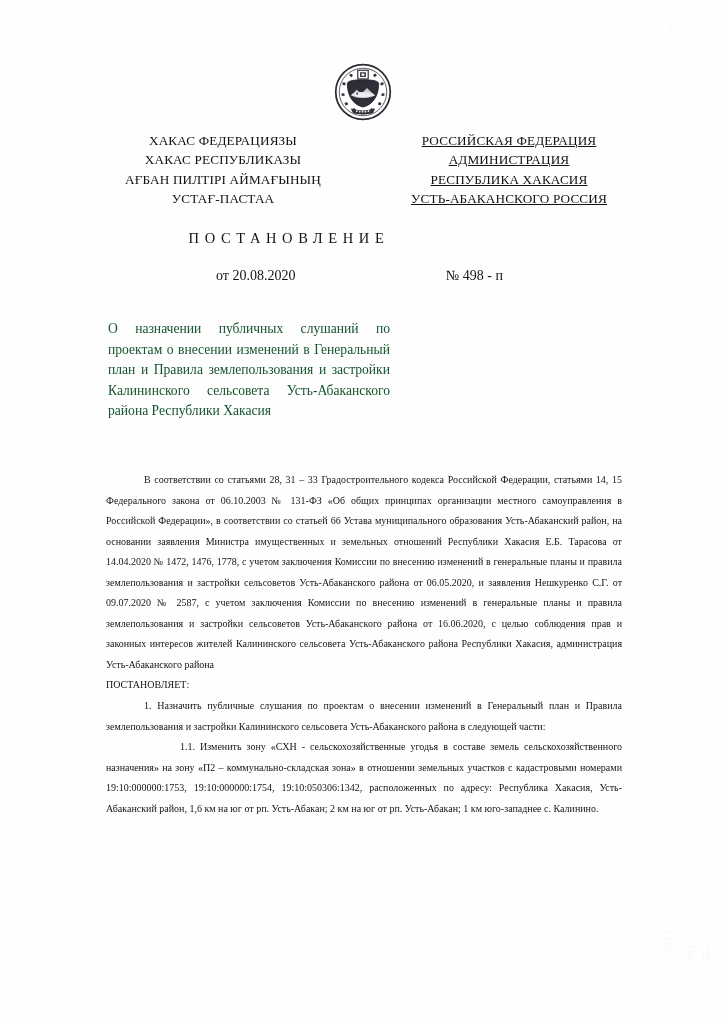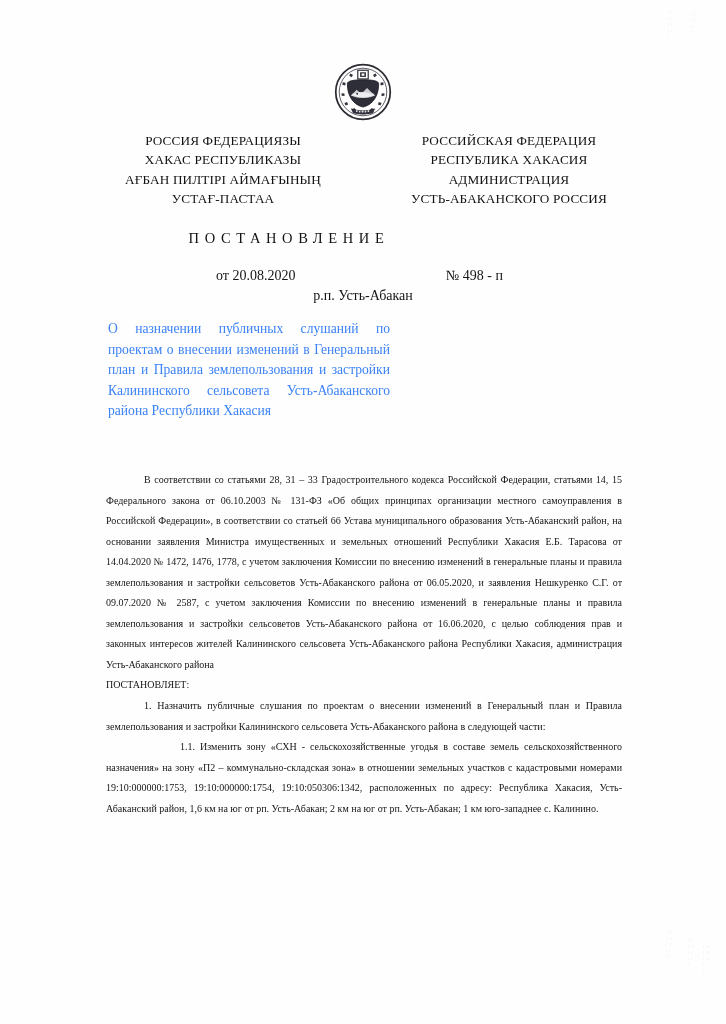--- a/index.html
+++ b/index.html
@@ -69,21 +69,21 @@
     justify-content: center;
   }
   .hdr-col {
     text-align: center;
     font-size: 13.2px;
     line-height: 19.4px;
     letter-spacing: 0.15px;
     color: #121212;
   }
   .hdr-col.left  { width: 262px; margin-right: 30px; }
-  .hdr-col.right { width: 250px; }
+  .hdr-col.right { width: 250px; text-decoration: underline; }
   .hdr-line { display: block; white-space: nowrap; }
 
   
   .doc-type {
     position: absolute;
     top: 230px;
     left: 0;
     width: 578px;
     text-align: center;
     font-size: 14.5px;
@@ -125,21 +125,21 @@
   
   .subject {
     position: absolute;
     top: 319px;
     left: 108px;
     width: 282px;
     font-size: 13.6px;
     line-height: 20.6px;
     text-align: justify;
     text-align-last: left;
-    color: #3b82f6;
+    color: #14532d;
     hyphens: none;
   }
 
   
   .body-text {
     position: absolute;
     top: 470px;
     left: 106px;
     width: 516px;
     font-size: 10px;
@@ -226,40 +226,39 @@
           <rect x="48" y="82.5" width="2.6" height="3" rx="0.6"></rect>
           <rect x="53" y="82.2" width="2.6" height="3" rx="0.6"></rect>
           <rect x="58" y="81.5" width="2.6" height="3" rx="0.6"></rect>
         </g>
       </svg>
     </span>
   </div>
 
   <div class="header-cols">
     <div class="hdr-col left">
-      <span class="hdr-line">РОССИЯ ФЕДЕРАЦИЯЗЫ</span>
+      <span class="hdr-line">ХАКАС ФЕДЕРАЦИЯЗЫ</span>
       <span class="hdr-line">ХАКАС РЕСПУБЛИКАЗЫ</span>
       <span class="hdr-line">АҒБАН ПИЛТІРІ АЙМАҒЫНЫҢ</span>
       <span class="hdr-line">УСТАҒ-ПАСТАА</span>
     </div>
     <div class="hdr-col right">
       <span class="hdr-line">РОССИЙСКАЯ ФЕДЕРАЦИЯ</span>
+      <span class="hdr-line">АДМИНИСТРАЦИЯ</span>
       <span class="hdr-line">РЕСПУБЛИКА ХАКАСИЯ</span>
-      <span class="hdr-line">АДМИНИСТРАЦИЯ</span>
       <span class="hdr-line">УСТЬ-АБАКАНСКОГО РОССИЯ</span>
     </div>
   </div>
 
   <div class="doc-type">ПОСТАНОВЛЕНИЕ</div>
 
   <div class="meta-row">
     <span class="meta-date">от 20.08.2020</span>
     <span class="meta-num">№  498 - п</span>
   </div>
-  <div class="meta-place">р.п. Усть-Абакан</div>
 
   <div class="subject">О назначении публичных слушаний по проектам о внесении изменений в Генеральный план и Правила землепользования и застройки Калининского сельсовета Усть-Абаканского района Республики Хакасия</div>
 
   <div class="body-text">
     <p class="p-indent">В соответствии со статьями 28, 31 – 33 Градостроительного кодекса Российской Федерации, статьями 14, 15 Федерального закона от 06.10.2003 № 131-ФЗ «Об общих принципах организации местного самоуправления в Российской Федерации», в соответствии со статьей 66 Устава муниципального образования Усть-Абаканский район, на основании заявления Министра имущественных и земельных отношений Республики Хакасия Е.Б. Тарасова от 14.04.2020 № 1472, 1476, 1778, с учетом заключения Комиссии по внесению изменений в генеральные планы и правила землепользования и застройки сельсоветов Усть-Абаканского района от 06.05.2020, и заявления Нешкуренко С.Г. от 09.07.2020 № 2587, с учетом заключения Комиссии по внесению изменений в генеральные планы и правила землепользования и застройки сельсоветов Усть-Абаканского района от 16.06.2020, с целью соблюдения прав и законных интересов жителей Калининского сельсовета Усть-Абаканского района Республики Хакасия, администрация Усть-Абаканского района</p>
     <p class="p-flush">ПОСТАНОВЛЯЕТ:</p>
     <p class="p-indent">1. Назначить публичные слушания по проектам о внесении изменений в Генеральный план и Правила землепользования и застройки Калининского сельсовета Усть-Абаканского района в следующей части:</p>
     <p class="p-indent-deep">1.1.        Изменить зону «СХН - сельскохозяйственные угодья в составе земель сельскохозяйственного назначения» на зону «П2 – коммунально-складская зона» в отношении земельных участков с кадастровыми номерами 19:10:000000:1753,       19:10:000000:1754,       19:10:050306:1342,       расположенных по адресу: Республика Хакасия, Усть-Абаканский район, 1,6 км на юг от рп. Усть-Абакан; 2 км на юг от рп. Усть-Абакан; 1 км юго-западнее с. Калинино.</p>
   </div>
 

